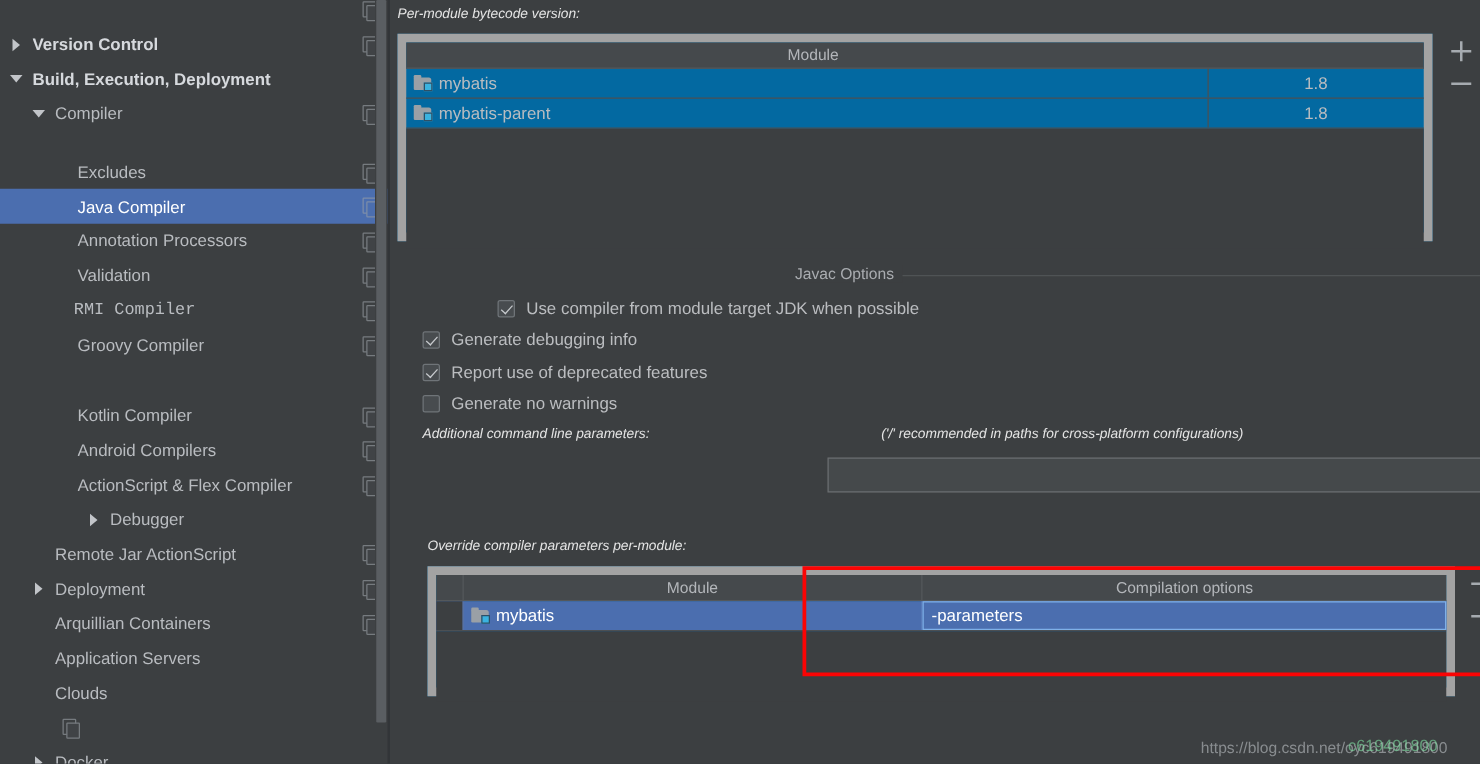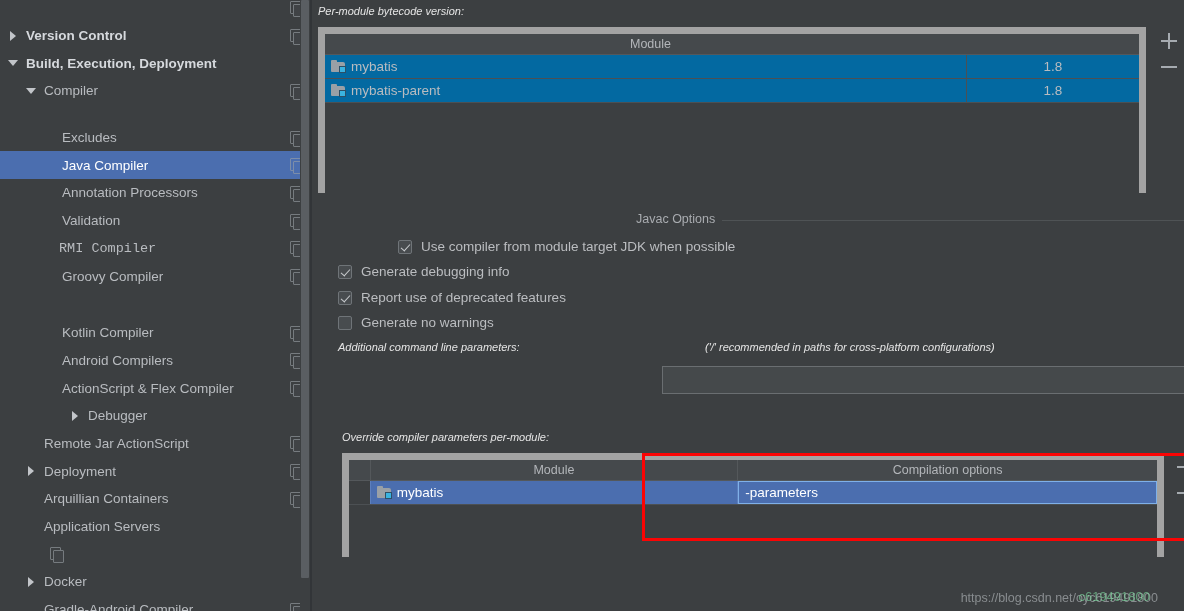--- a/index.html
+++ b/index.html
@@ -383,20 +383,24 @@
           <span class="copy-icon"></span>
         </div>
         <div class="tree-item" style="padding-left: 26px;">
           <span class="tw"></span>
           <span class="tree-label">Arquillian Containers</span>
           <span class="copy-icon"></span>
         </div>
         <div class="tree-item" style="padding-left: 26px;">
           <span class="tw"></span>
           <span class="tree-label">Application Servers</span>
+        </div>
+        <div class="tree-item" style="padding-left: 26px;">
+          <span class="tw"></span>
+          <span class="tree-label">Clouds</span>
         </div>
         <div class="tree-item" style="padding-left: 26px;">
           <span class="tw"></span>
           <span class="copy-icon"></span>
         </div>
         <div class="tree-item" style="padding-left: 26px;">
           <span class="tw closed"></span>
           <span class="tree-label">Docker</span>
         </div>
         <div class="tree-item" style="padding-left: 26px;">

